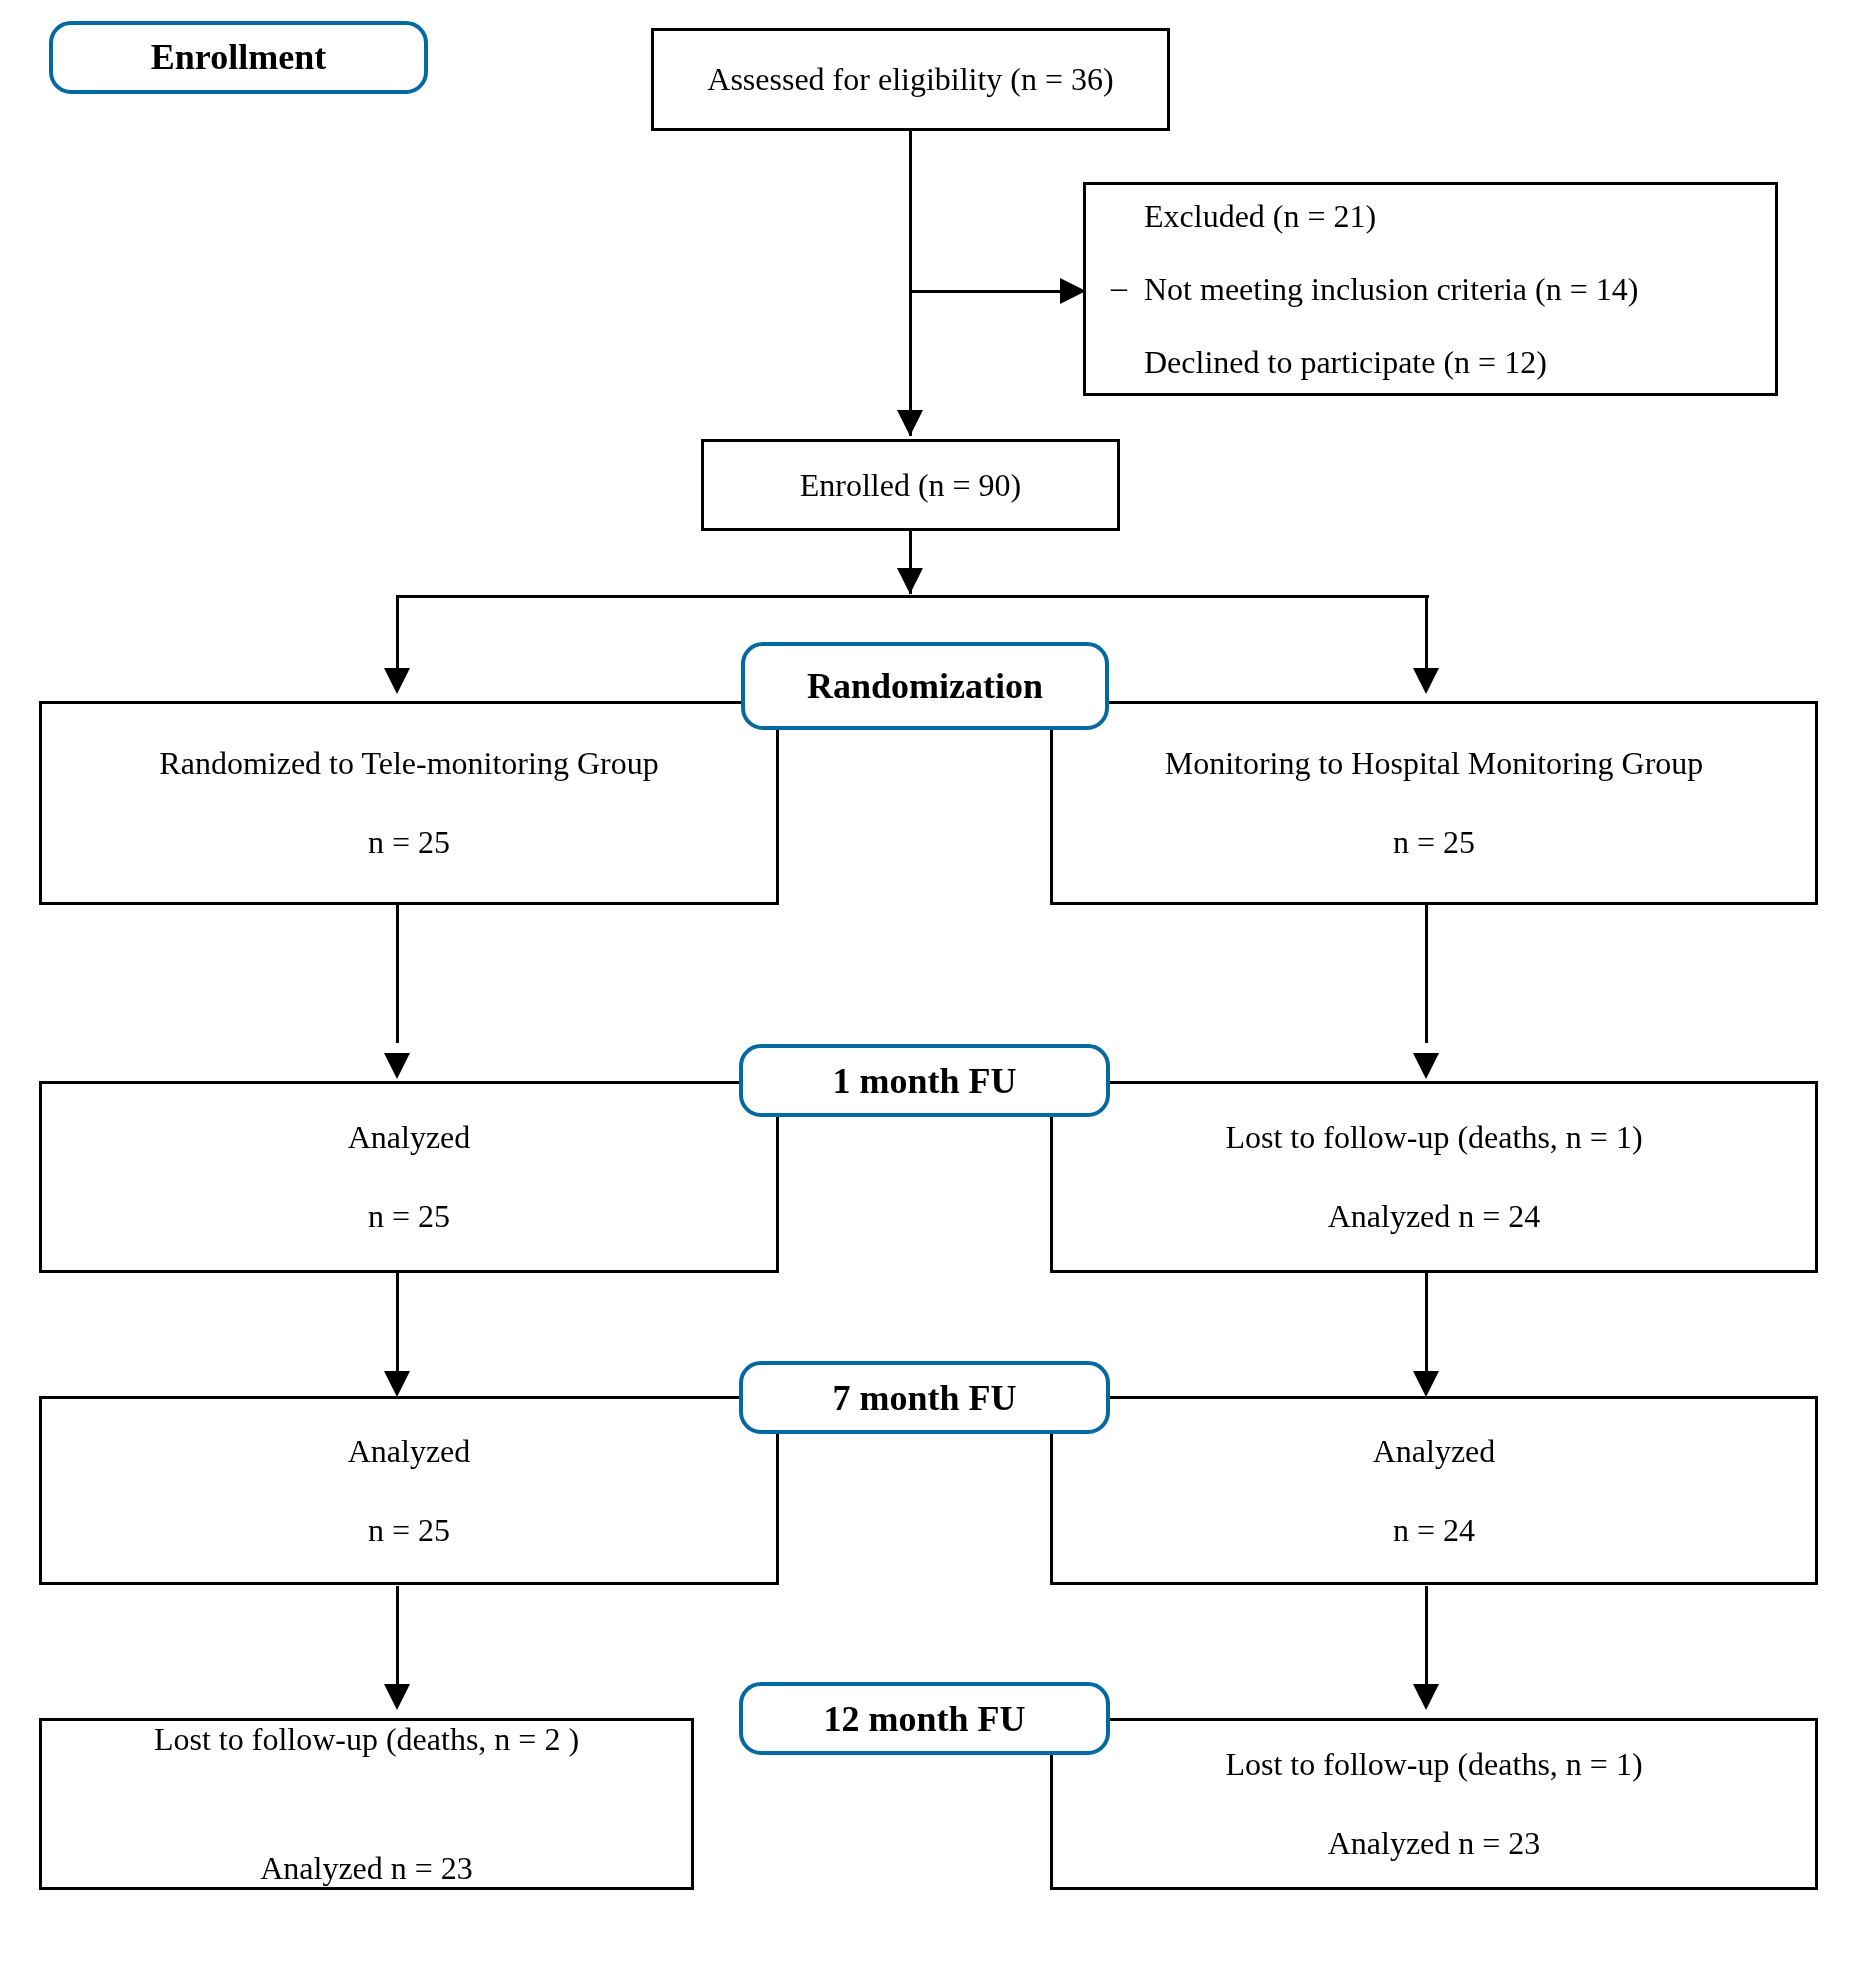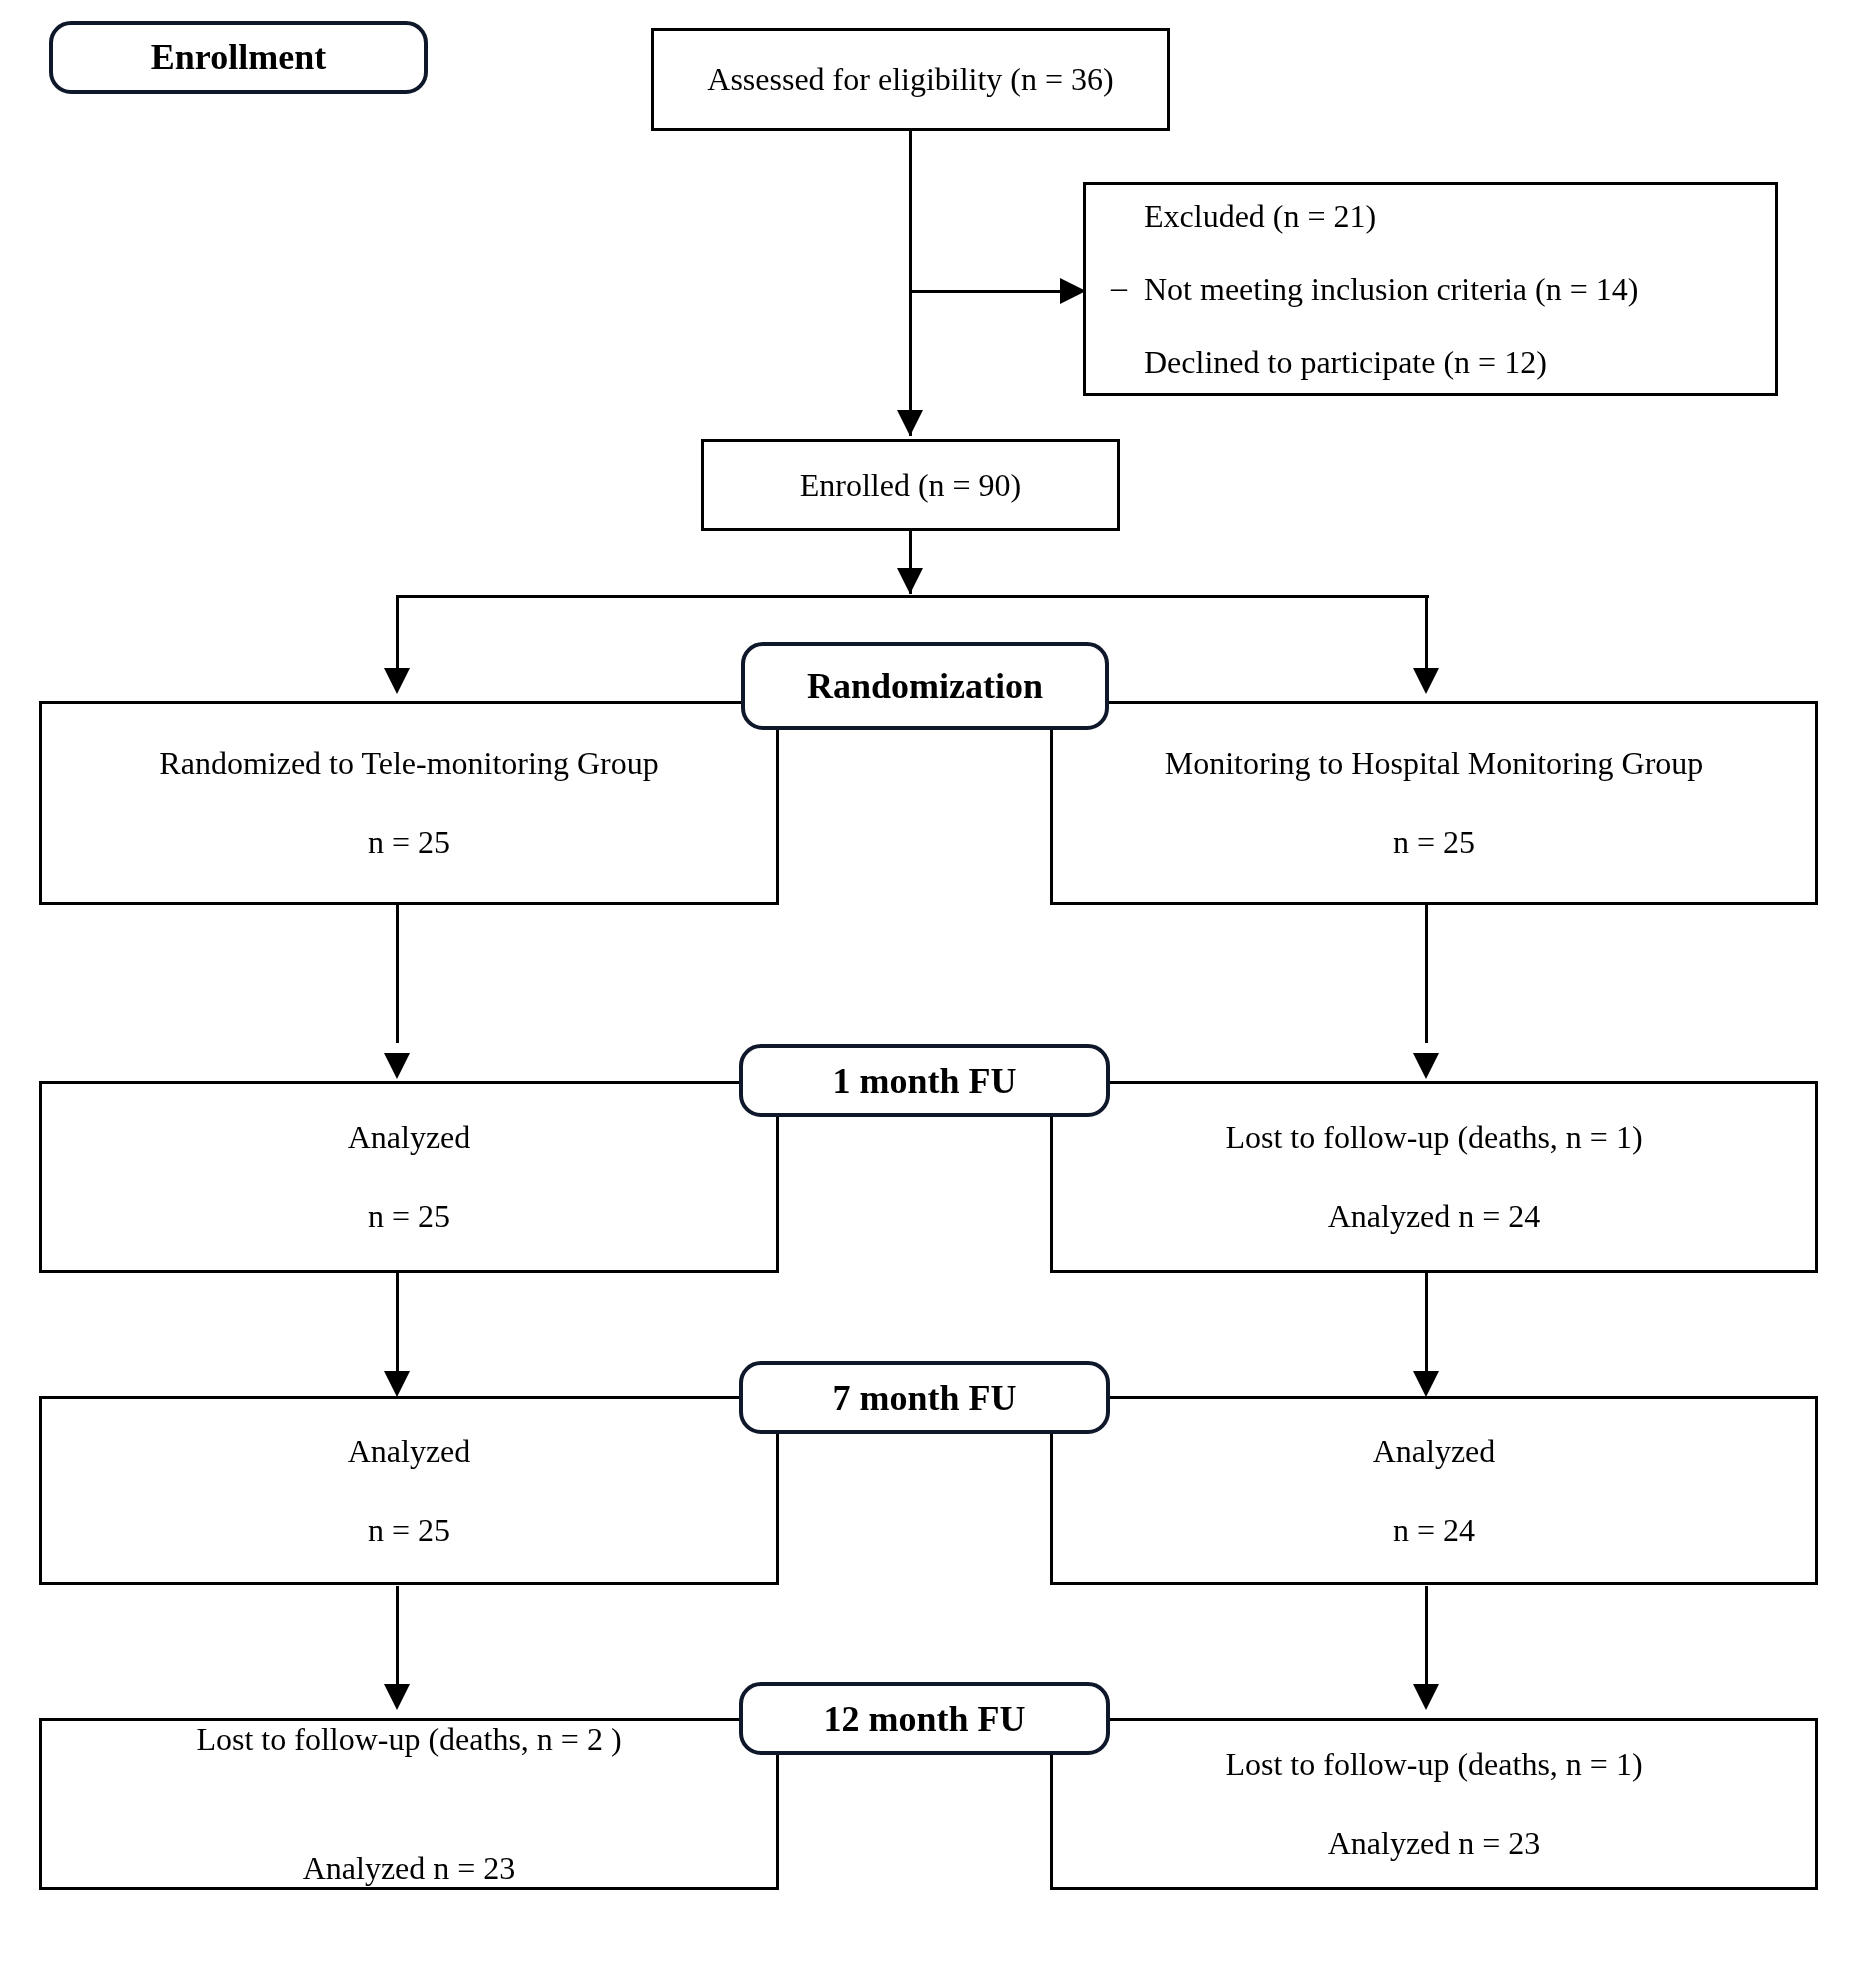--- a/index.html
+++ b/index.html
@@ -29,21 +29,21 @@
     text-align: center;
   }
   .box .line {
     display: block;
     white-space: nowrap;
   }
   .stage {
     position: absolute;
     box-sizing: border-box;
     background: #ffffff;
-    border: 4px solid #0f172a;
+    border: 4px solid #0369a1;
     border-radius: 22px;
     display: flex;
     align-items: center;
     justify-content: center;
     font-weight: bold;
     z-index: 40;
   }
   
   .vline {
     position: absolute;
@@ -210,21 +210,21 @@
 
   <div class="vline" style="left:1425px; top:1586px; height:115px;"></div>
   <div class="arrow-down" style="left:1413px; top:1684px;"></div>
 
   <div class="hline" style="left:769px; top:1718px; width:344px;"></div>
 
   <div class="stage fs-stage" style="left:739px; top:1682px; width:371px; height:73px;">
     <span>12 month FU</span>
   </div>
 
-  <div class="box fs-main" style="left:39px; top:1718px; width:740px; height:172px;gap:46px;">
+  <div class="box fs-main" style="left:39px; top:1718px; width:655px; height:172px;gap:46px;">
     <span class="line">Lost to follow-up (deaths, n = 2 )</span>
     <div class="gap-lg"></div>
     <span class="line">Analyzed n = 23</span>
   </div>
 
   <div class="box fs-main" style="left:1050px; top:1718px; width:768px; height:172px;">
     <span class="line">Lost to follow-up (deaths, n = 1)</span>
     <div class="gap-lg"></div>
     <span class="line">Analyzed n = 23</span>
   </div>

